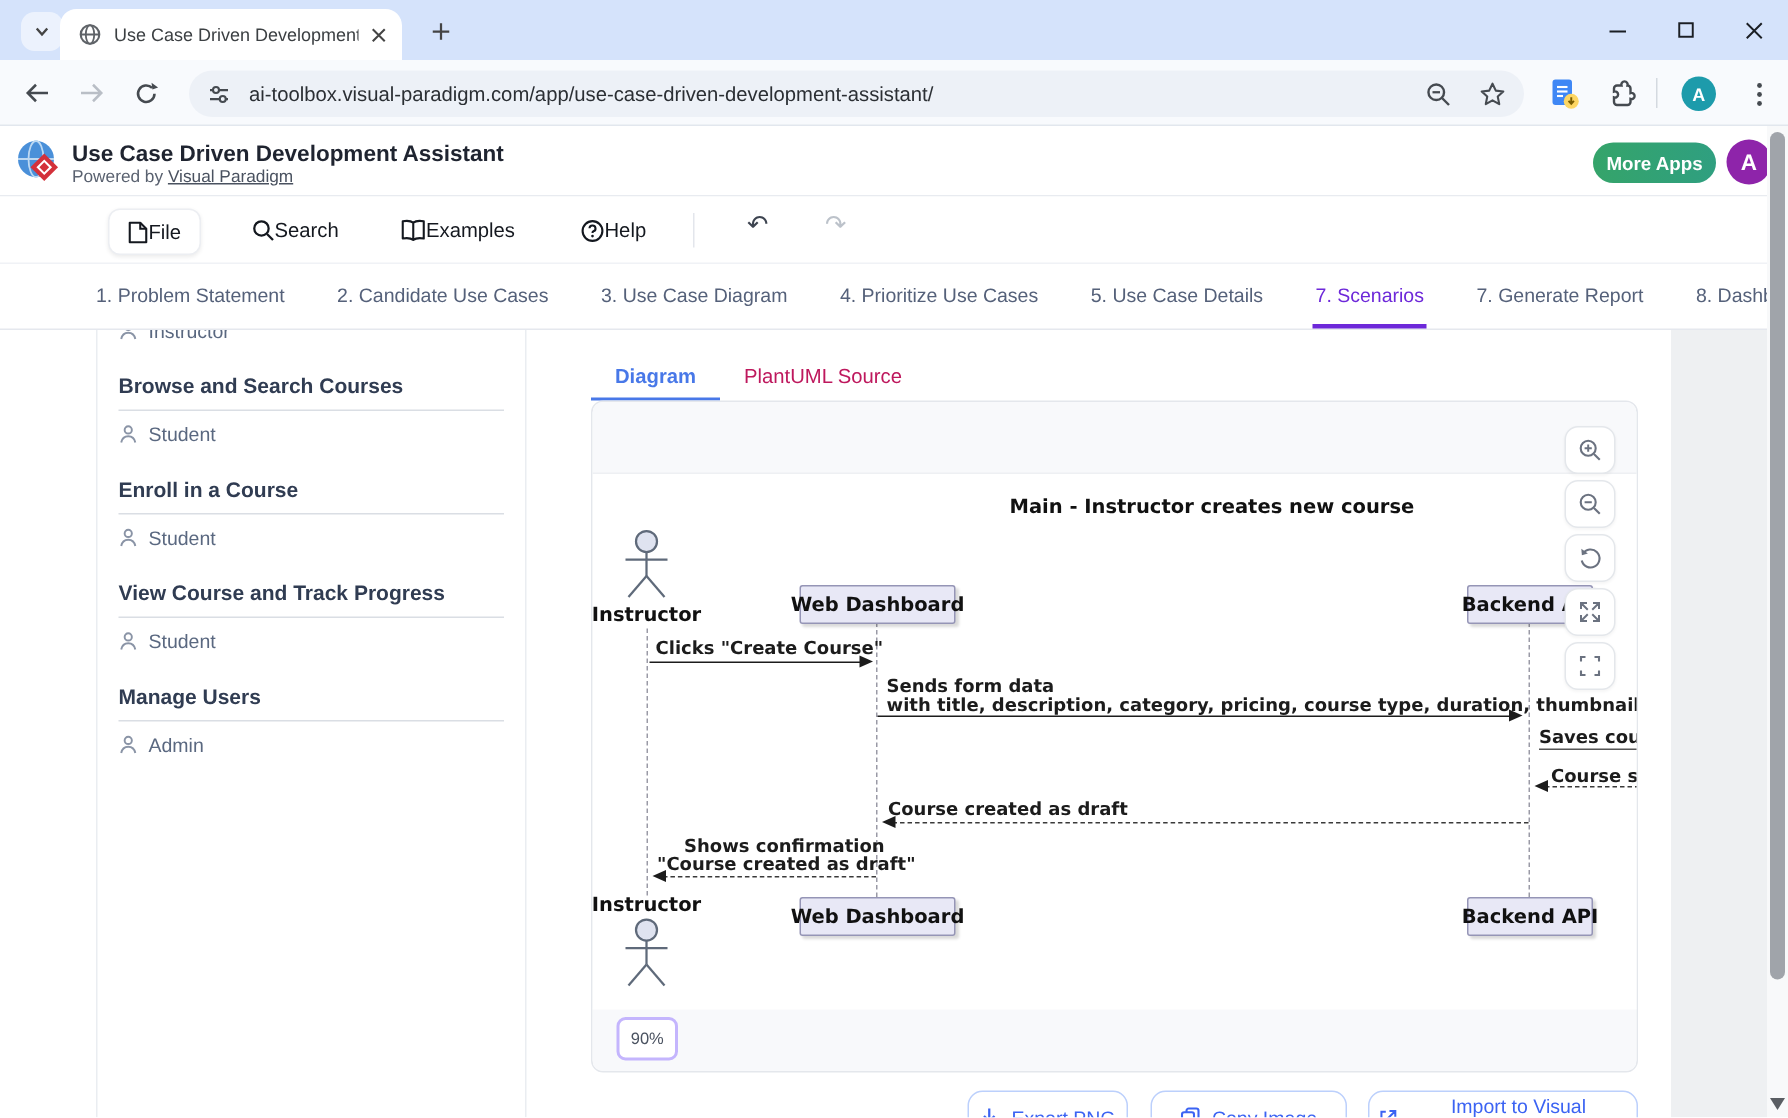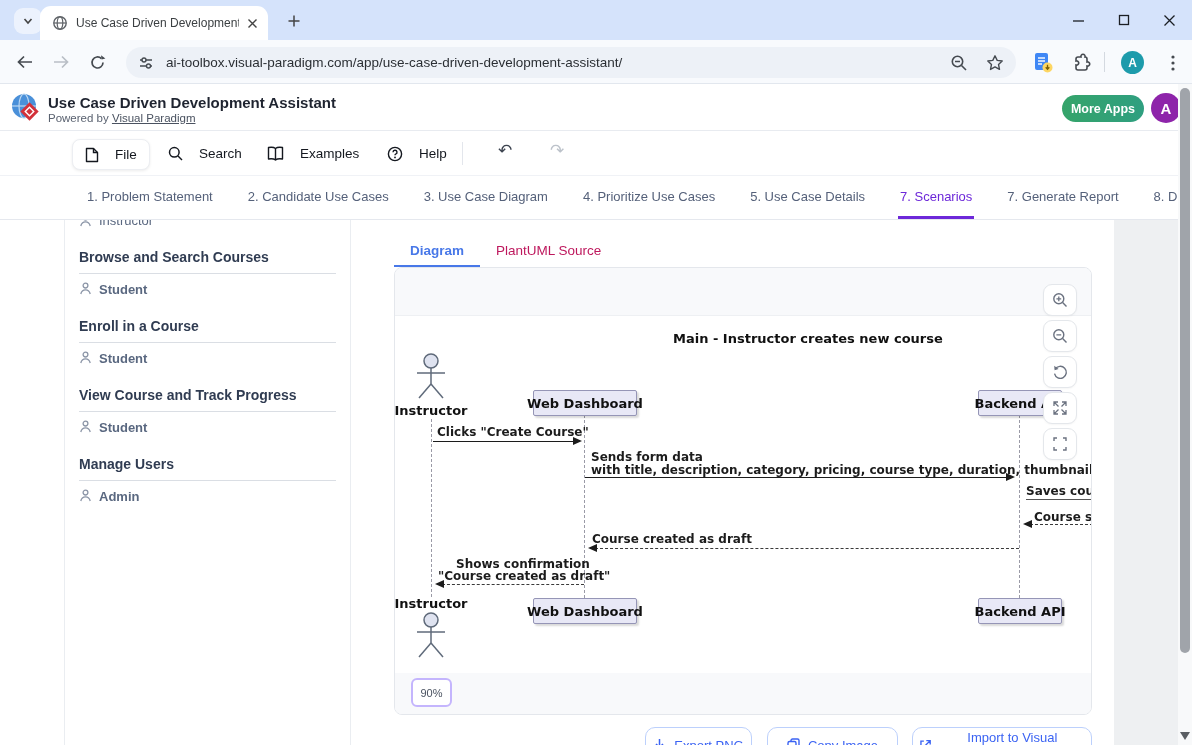--- a/index.html
+++ b/index.html
@@ -25,35 +25,35 @@
   .apptitle{position:absolute;left:48px;top:94px;font-size:15px;font-weight:700;color:#1f2430;}
   .powered{position:absolute;left:48px;top:112px;font-size:11.5px;color:#5a6270;}
   .powered a{color:#4a5260;text-decoration:underline;}
   .moreapps{position:absolute;left:1062px;top:95px;width:82px;height:27px;border-radius:14px;border:none;
             background:linear-gradient(90deg,#35a46a,#2f9f80);color:#fff;font-size:12.5px;font-weight:700;
             display:flex;align-items:center;justify-content:center;font-family:inherit;}
   .avatar-p{position:absolute;left:1151px;top:93px;width:30px;height:30px;border-radius:50%;background:#8e24aa;
             color:#fff;font-size:15px;font-weight:700;display:flex;align-items:center;justify-content:center;}
   
   .apptb{position:absolute;left:0;top:131px;width:1192px;height:45px;background:#fff;border-bottom:1px solid #f0f2f6;box-sizing:border-box;}
-  .tbbtn{position:absolute;top:139px;height:29px;display:flex;align-items:center;gap:16px;font-size:13.5px;color:#14181f;padding:0 12px;border-radius:8px;}
+  .tbbtn{position:absolute;top:139px;height:29px;display:flex;align-items:center;gap:0;font-size:13.5px;color:#14181f;padding:0 12px;border-radius:8px;}
   .tbbtn.raised{background:#fff;border:1px solid #eceef2;box-shadow:0 1px 3px rgba(0,0,0,.08);}
   .tbsep{position:absolute;left:462px;top:142px;width:1px;height:23px;background:#e3e6ec;}
   .uarrow{position:absolute;top:140px;font-family:"DejaVu Sans",sans-serif;font-size:17px;}
   
   .steps{position:absolute;left:0;top:176px;width:1192px;height:44px;border-bottom:1px solid #e5e8ee;box-sizing:border-box;
-         display:flex;align-items:stretch;padding-left:85px;gap:31px;font-size:13px;color:#55617a;}
+         display:flex;align-items:stretch;padding-left:62px;gap:31px;font-size:13px;color:#55617a;}
   .step{display:flex;align-items:center;border-bottom:3px solid transparent;box-sizing:border-box;padding:0 2px;white-space:nowrap;}
   .step.active{color:#6d28d9;border-bottom-color:#6d28d9;}
   
   .sidebar{position:absolute;left:64px;top:220px;width:287px;height:525px;border-left:1px solid #eaedf1;border-right:1px solid #eaedf1;
            box-sizing:border-box;padding:0 14px;overflow:hidden;}
   .uc-overflow{margin-top:-7px;display:flex;align-items:center;gap:7px;font-size:13px;color:#5a6880;}
   .uc-title{margin-top:21px;font-size:14px;font-weight:700;color:#303c52;padding-bottom:8px;border-bottom:1px solid #dadee4;}
-  .uc-actor{margin-top:8px;display:flex;align-items:flex-start;gap:7px;font-size:13px;color:#5a6880;font-weight:bold;}
+  .uc-actor{margin-top:8px;display:flex;align-items:center;gap:7px;font-size:13px;color:#5a6880;}
   
   .mtabs{position:absolute;left:394px;top:235px;height:32px;display:flex;font-size:13.5px;}
   .mtab{padding:0 16px;display:flex;align-items:center;color:#be185d;border-bottom:2px solid transparent;box-sizing:border-box;}
   .mtab.active{color:#4878e8;border-bottom-color:#4878e8;font-weight:bold;}
   .panel{position:absolute;left:394px;top:267px;width:698px;height:448px;background:#fff;border:1px solid #e4e7ec;
          border-radius:8px;box-sizing:border-box;overflow:hidden;}
   .panel-top{position:absolute;left:0;top:0;width:100%;height:48px;background:#f8f9fb;border-bottom:1px solid #eef0f3;box-sizing:border-box;}
   .panel-bottom{position:absolute;left:0;bottom:0;width:100%;height:43px;background:#f8f9fb;border-top:1px solid #eef0f3;box-sizing:border-box;}
   .zoom-badge{position:absolute;left:16px;top:410px;width:37px;height:25px;background:#fff;border:2px solid #c4b5fd;border-radius:6px;
               font-size:11px;color:#4a5260;display:flex;align-items:center;justify-content:center;z-index:6;}

